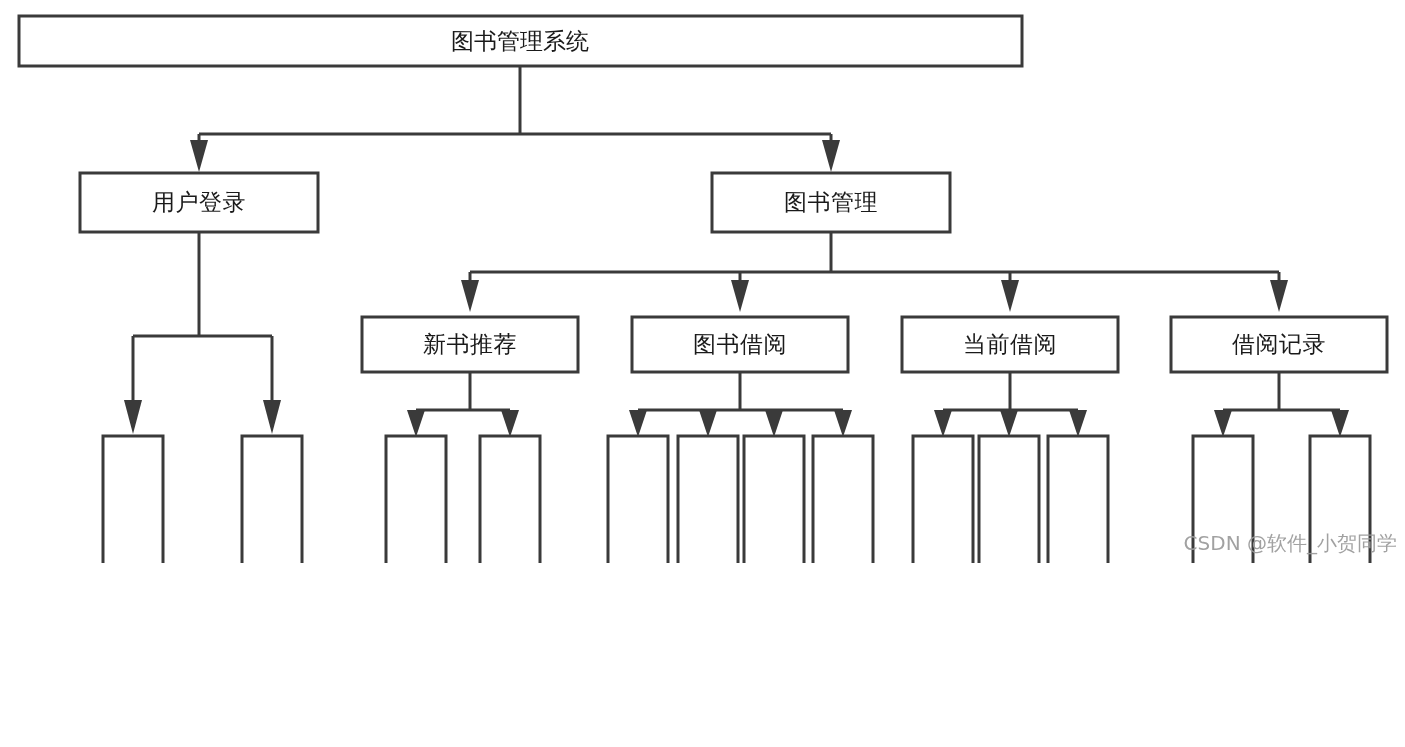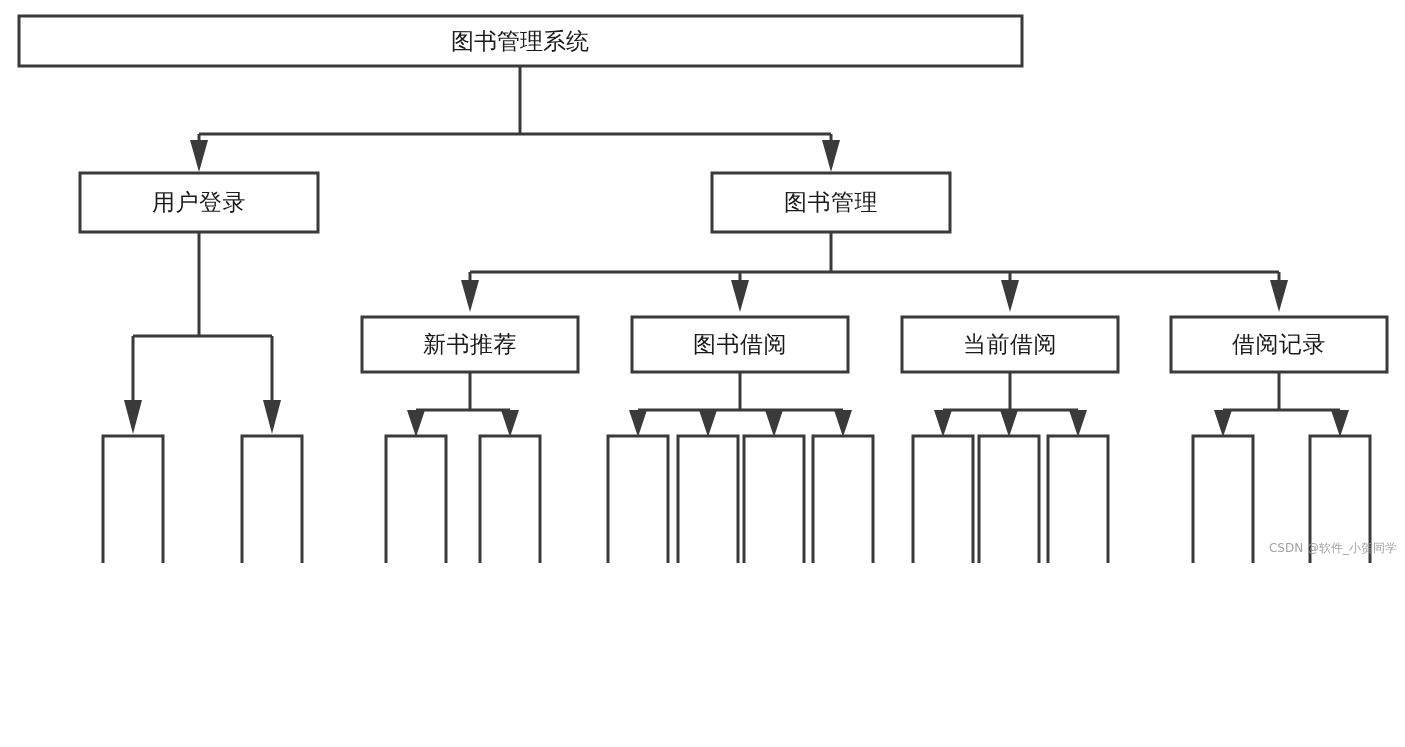--- a/index.html
+++ b/index.html
@@ -68,21 +68,21 @@
     align-items: center;
     justify-content: center;
     pointer-events: none;
     user-select: none;
   }
   #watermark {
     position: absolute;
     right: 8px;
     bottom: 6px;
     font-family: "DejaVu Sans", "Liberation Sans", sans-serif;
-    font-size: 12px;
+    font-size: 20px;
     color: #9a9a9a;
     opacity: 0.92;
     white-space: nowrap;
   }
 </style>
 </head>
 <body>
 
 <div id="canvas">
 

